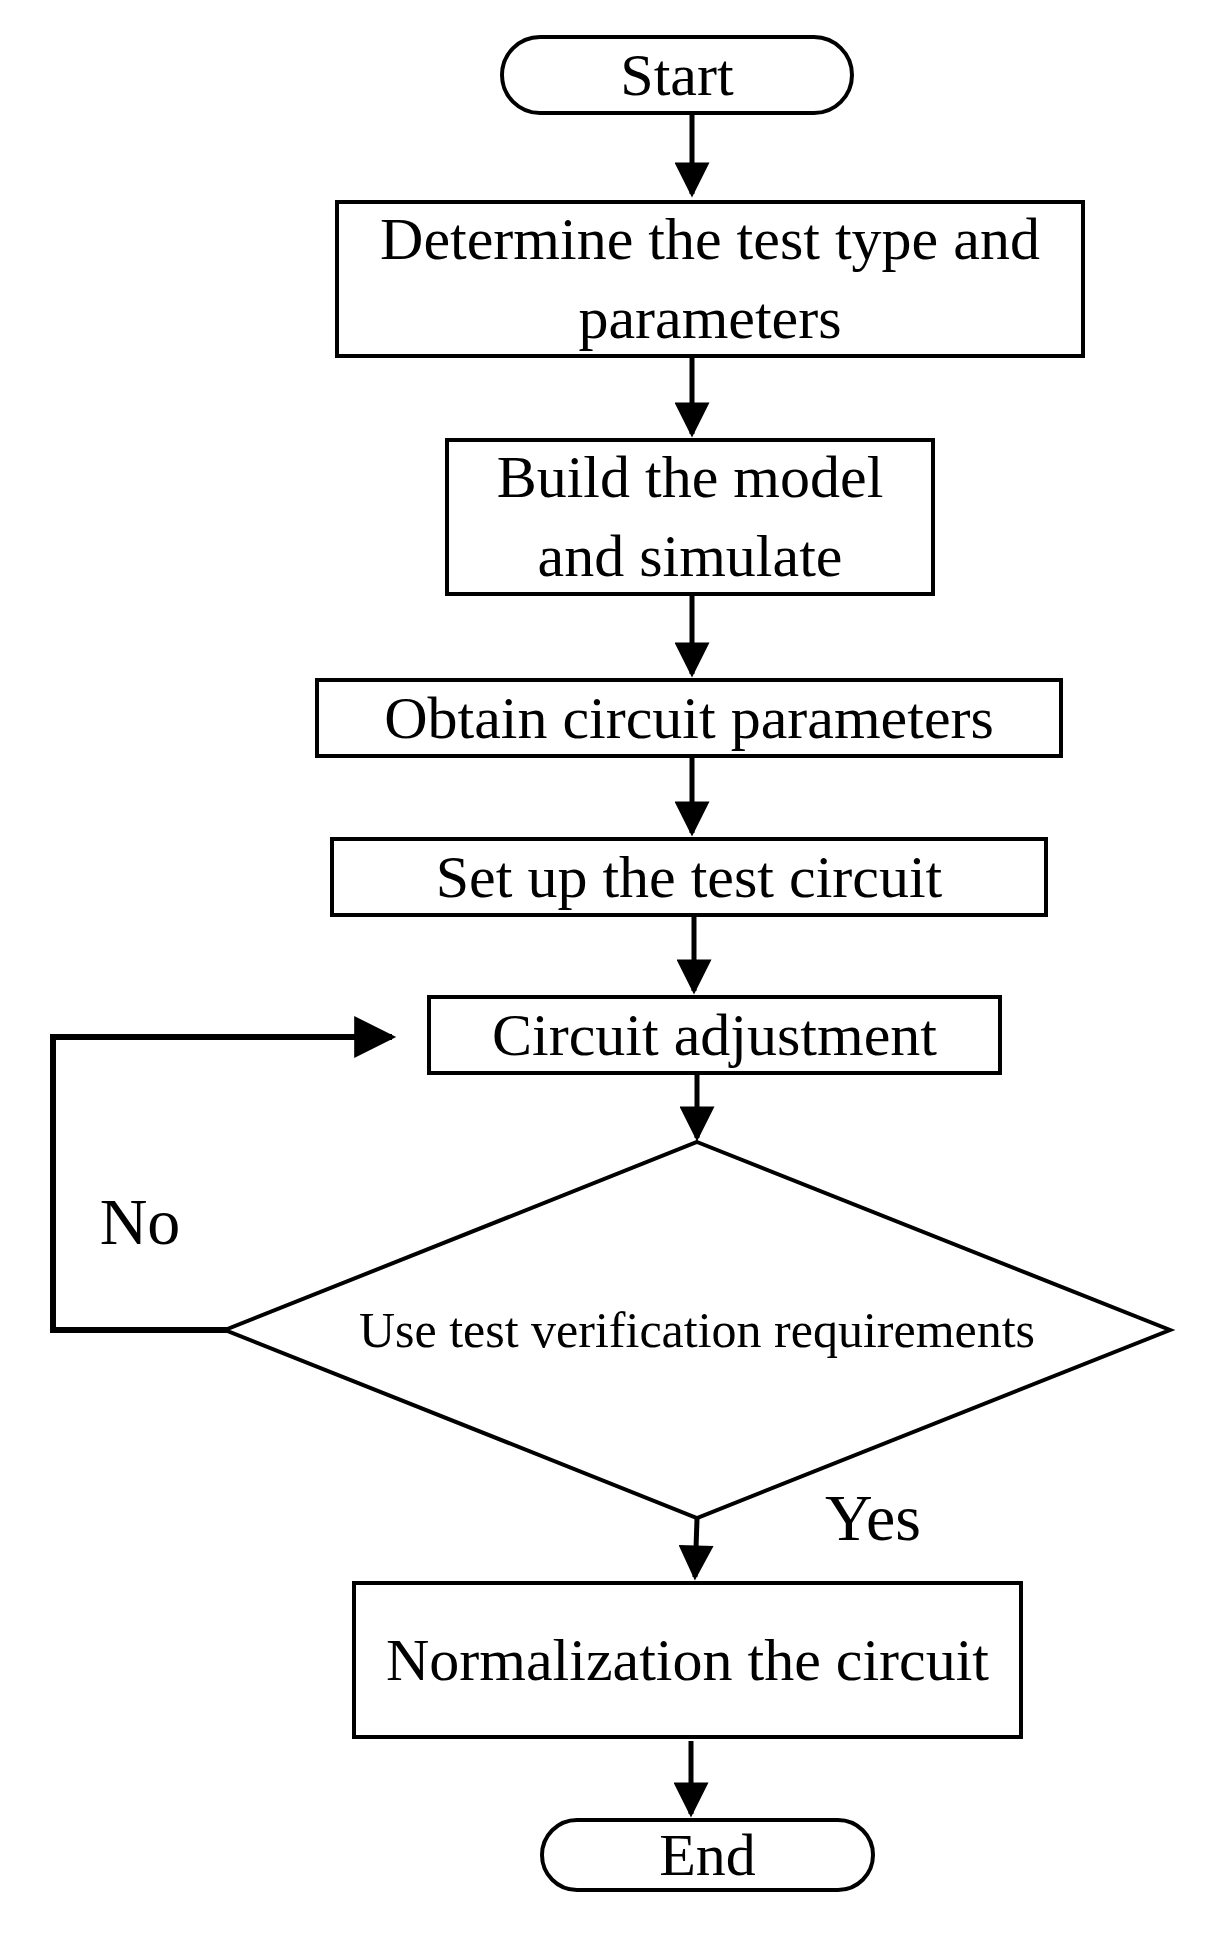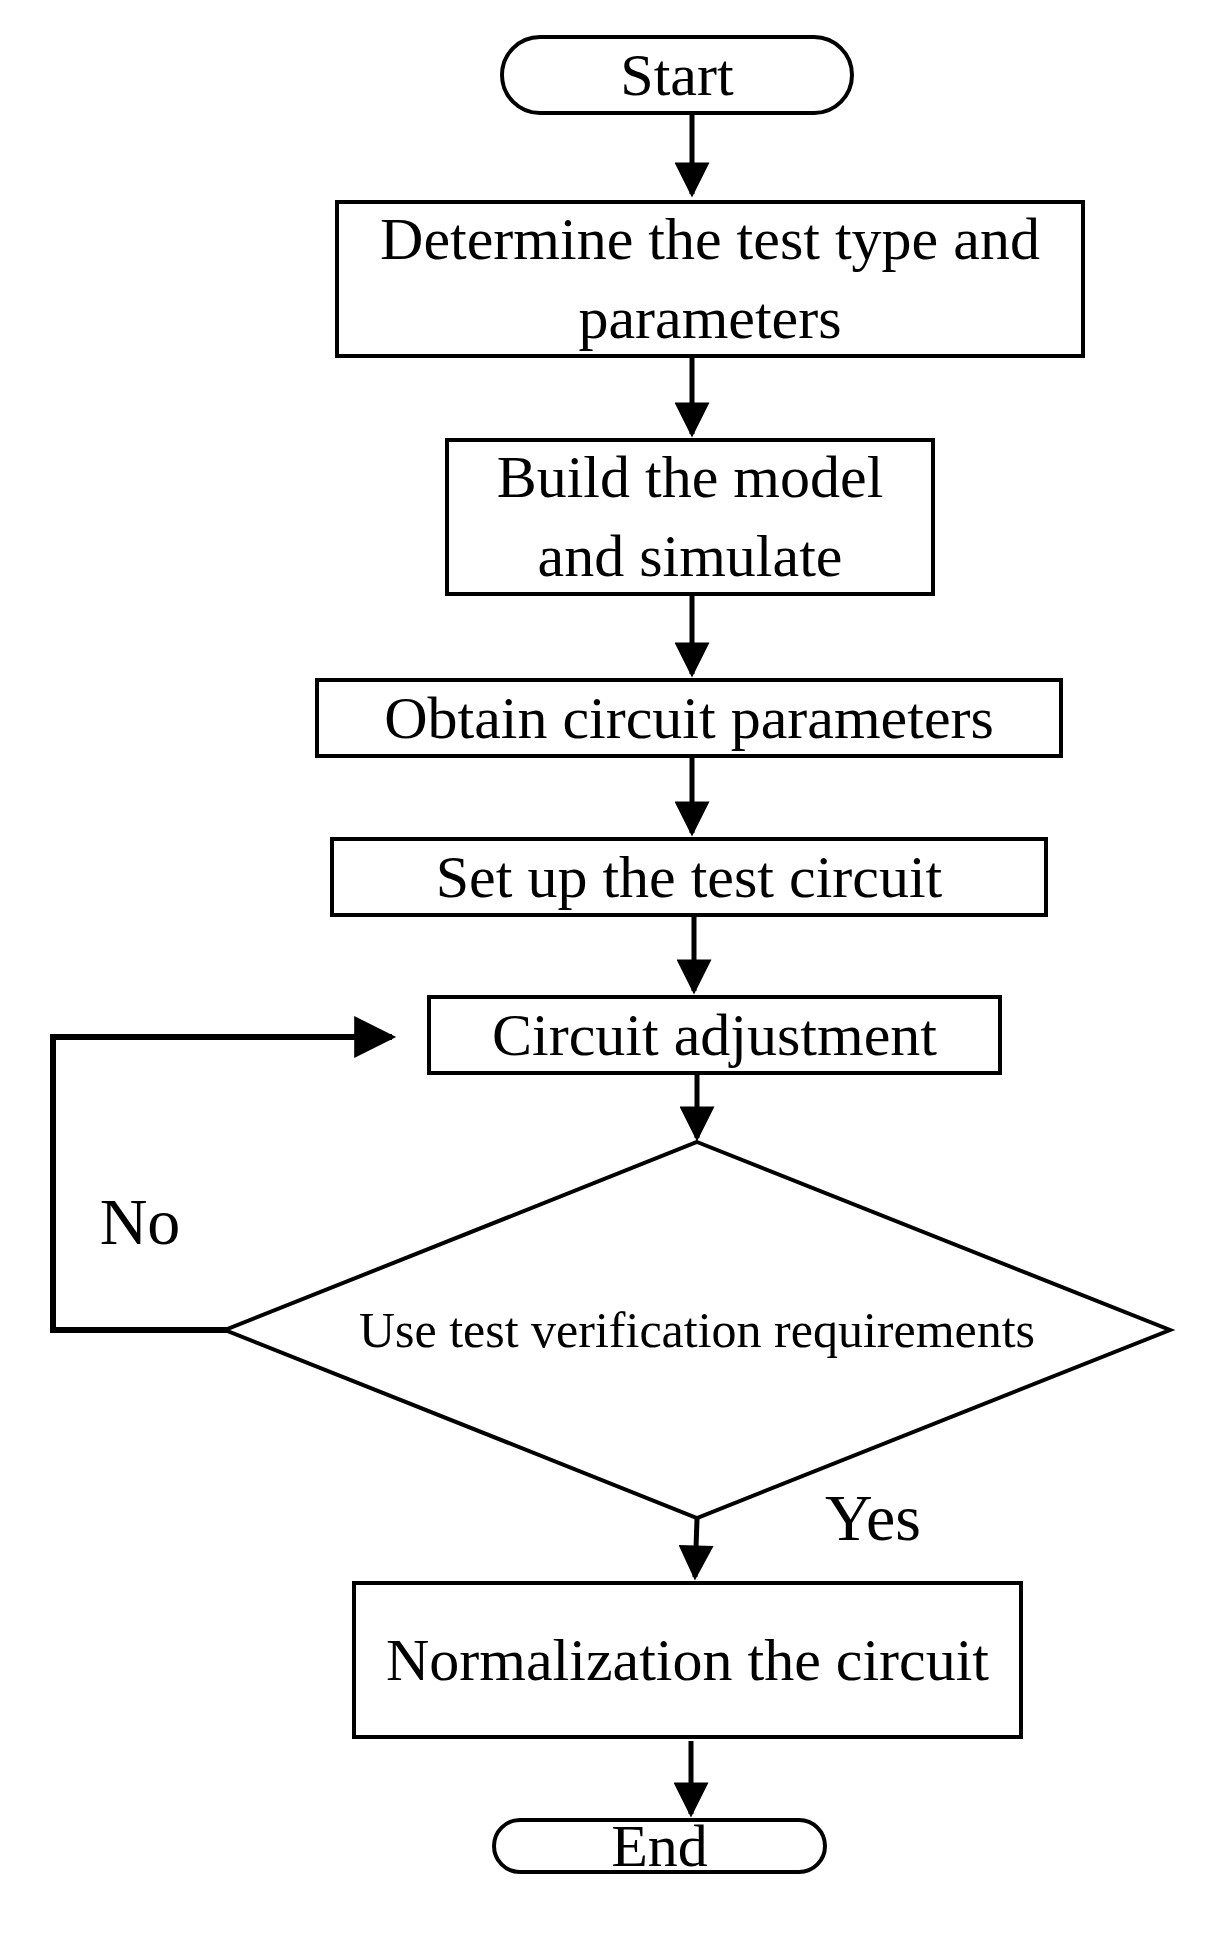--- a/index.html
+++ b/index.html
@@ -35,21 +35,21 @@
     line-height: 79px;
   }
   .stadium { border-radius: 44px; }
   #node-start    { left: 500px; top: 35px;   width: 354px; height: 80px; }
   #node-determine{ left: 335px; top: 200px;  width: 750px; height: 158px; }
   #node-build    { left: 445px; top: 438px;  width: 490px; height: 158px; }
   #node-obtain   { left: 315px; top: 678px;  width: 748px; height: 80px; }
   #node-setup    { left: 330px; top: 837px;  width: 718px; height: 80px; text-align: right; }
   #node-adjust   { left: 400px; top: 995px;  width: 575px; height: 80px; margin-left: 27px; }
   #node-normalize{ left: 352px; top: 1581px; width: 671px; height: 158px; }
-  #node-end      { left: 492px; top: 1818px; width: 335px; height: 56px; }
+  #node-end      { left: 540px; top: 1818px; width: 335px; height: 74px; }
   .diamond-label {
     position: absolute;
     left: 357px; top: 1220px;
     width: 680px; height: 220px;
     display: flex;
     align-items: center;
     justify-content: center;
     text-align: center;
     font-size: 50px;
     line-height: 105px;

